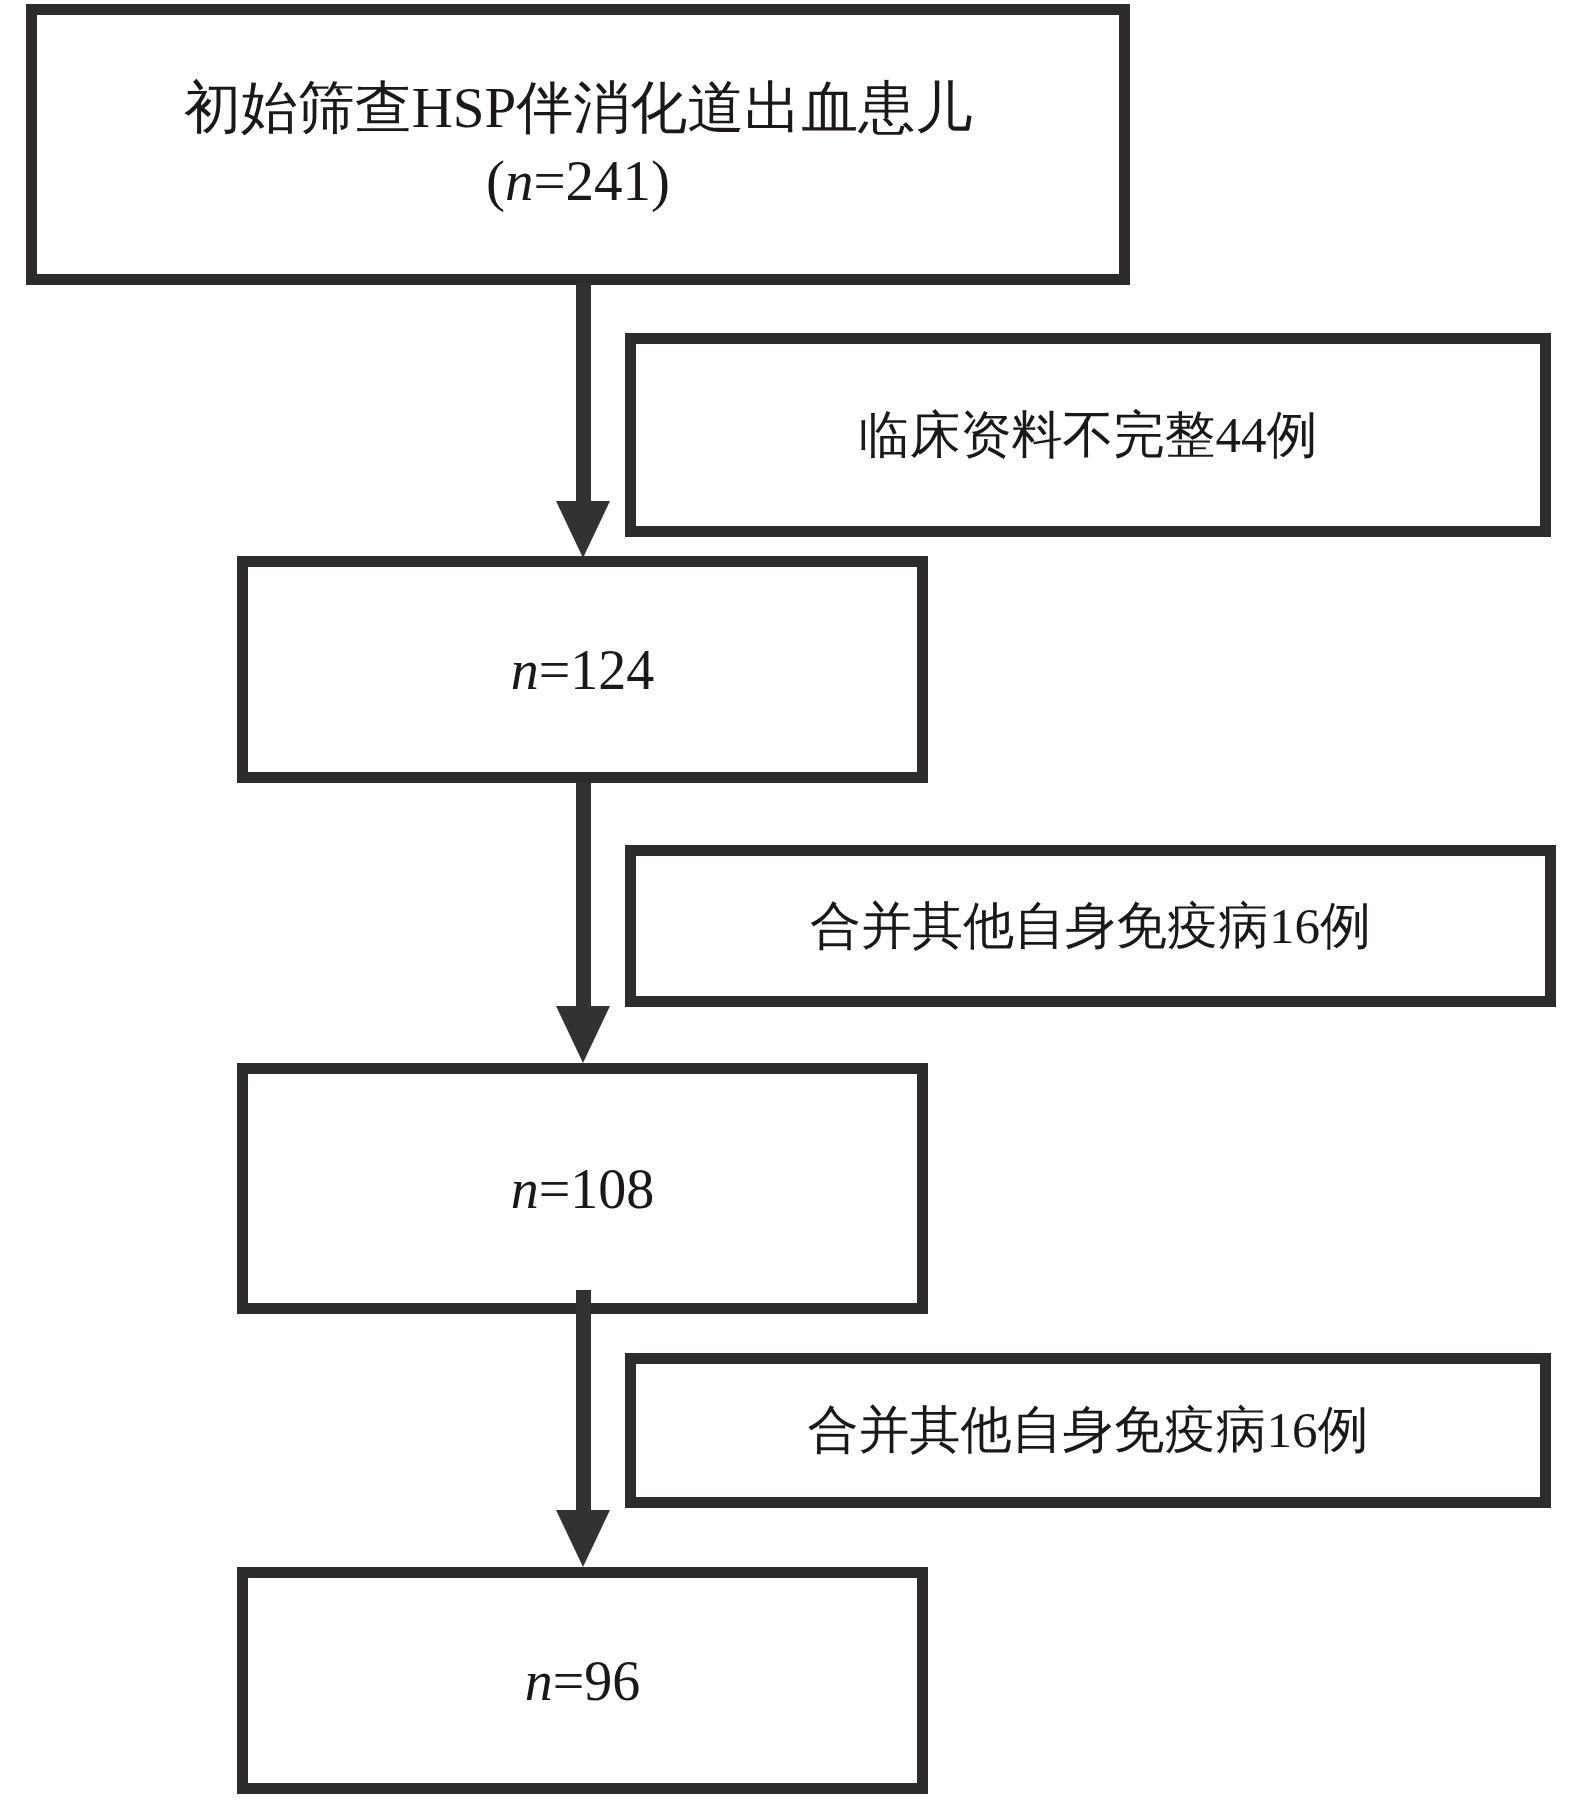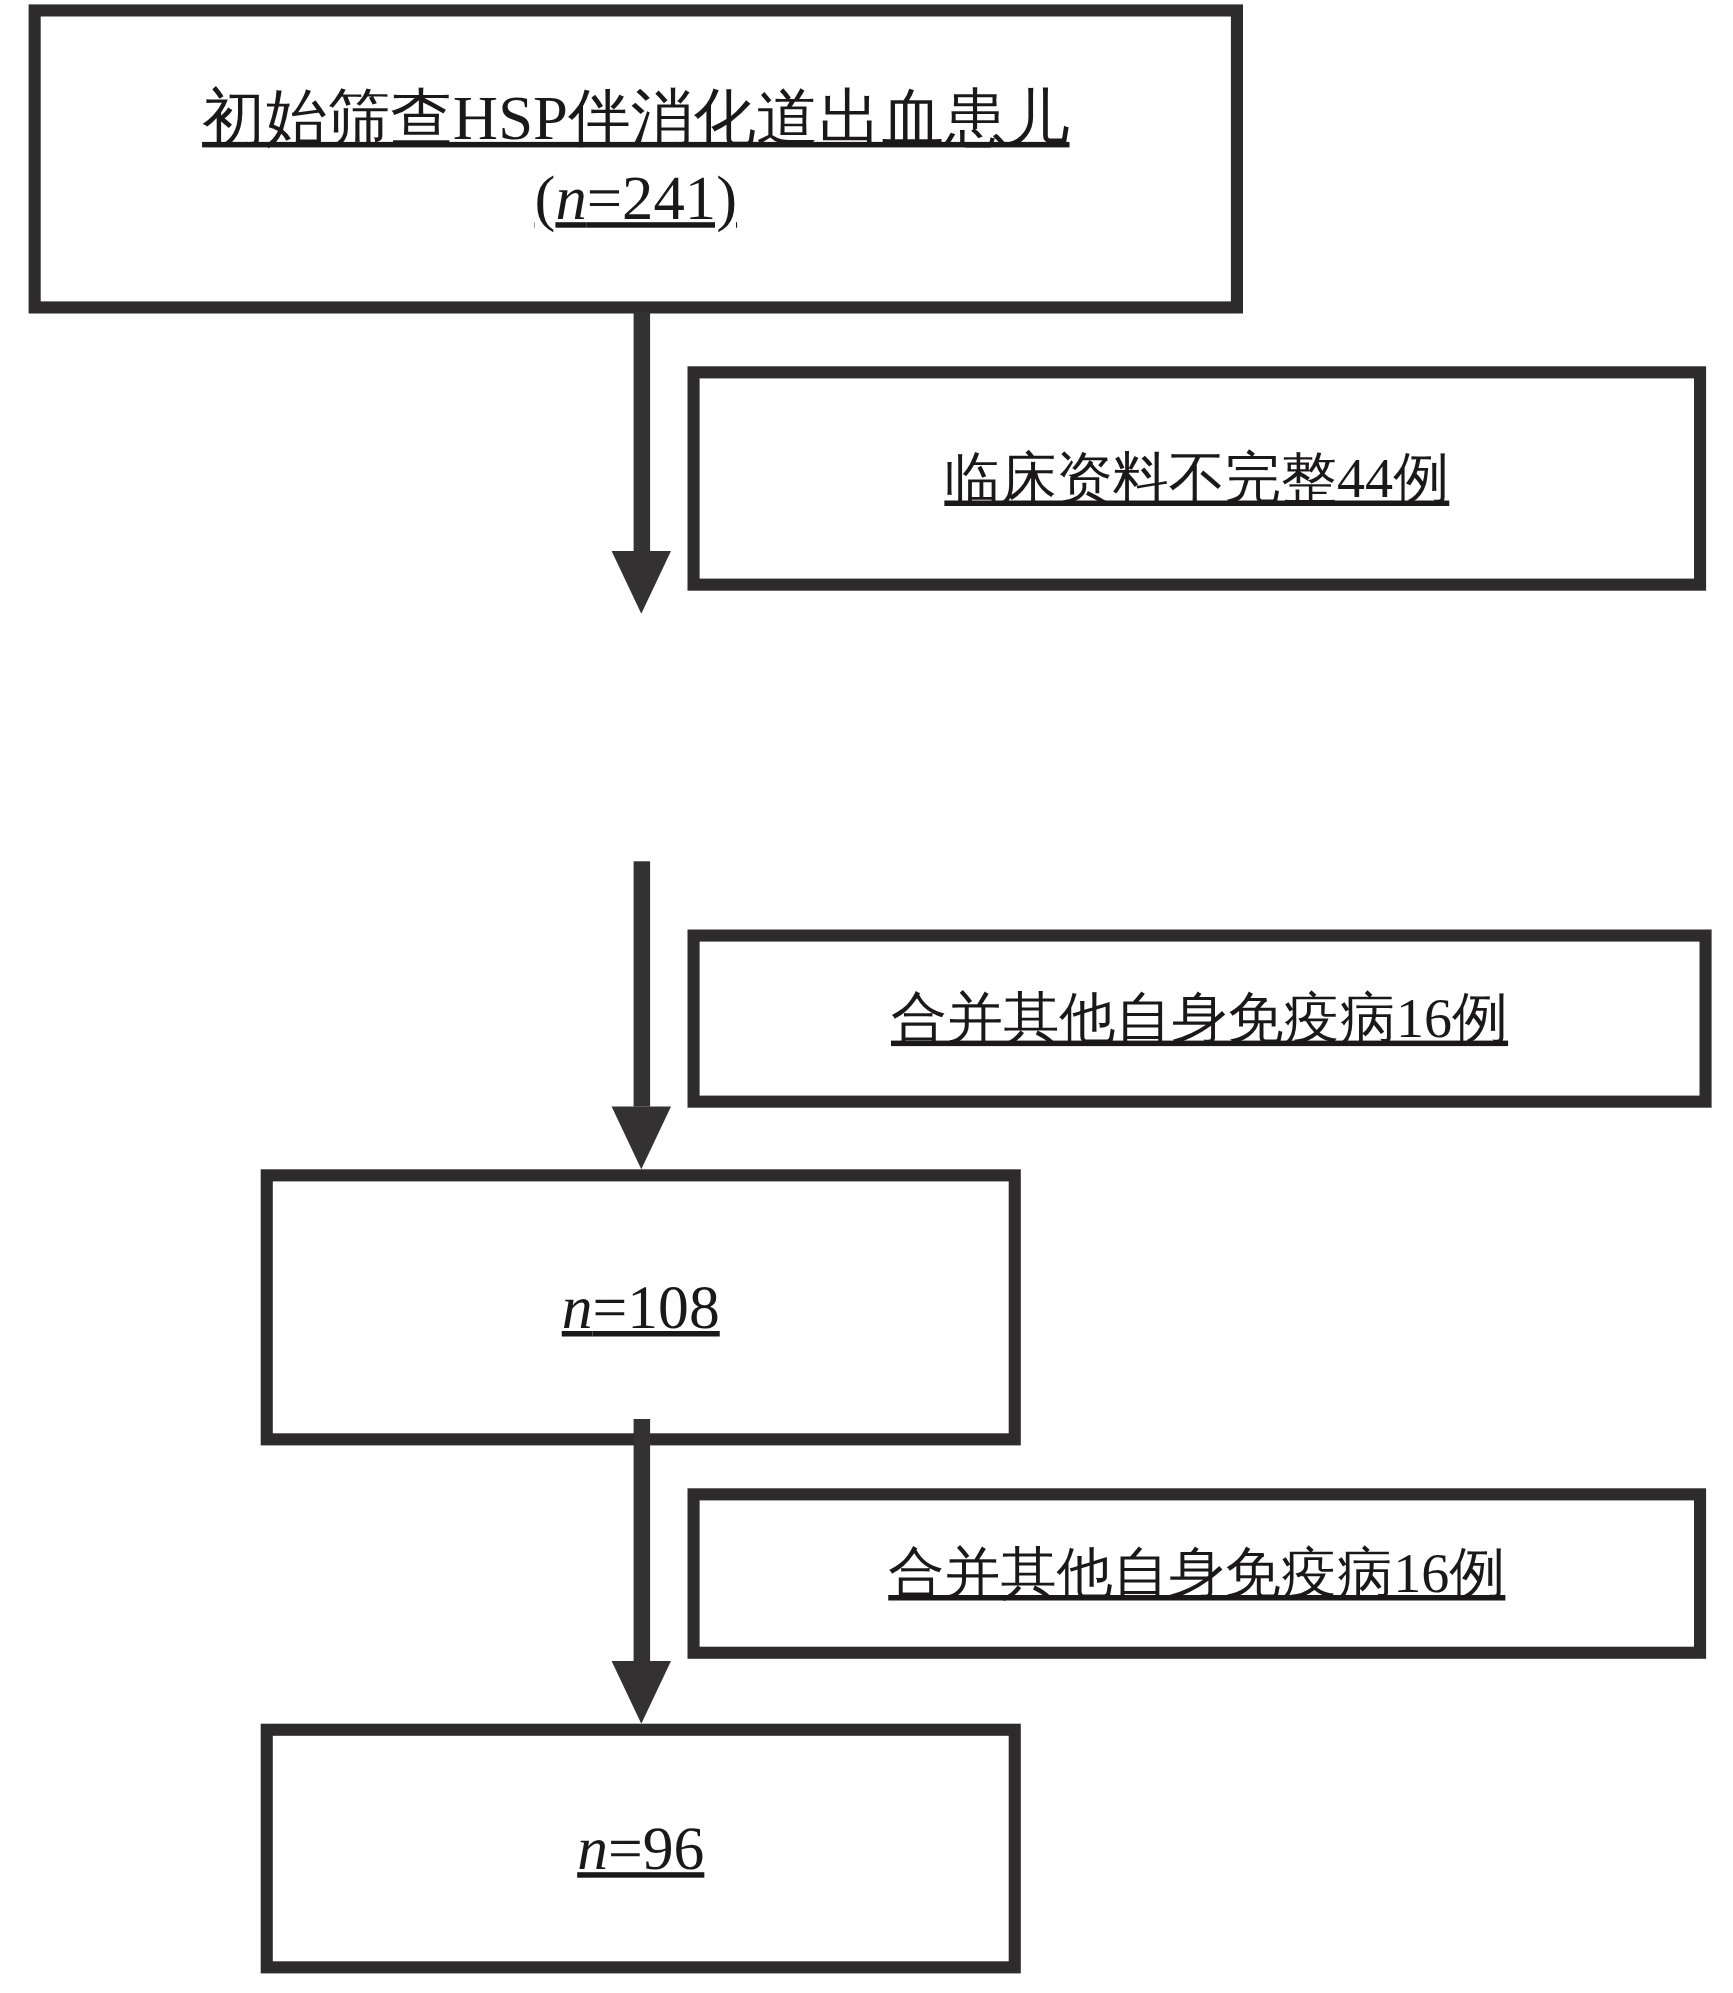--- a/index.html
+++ b/index.html
@@ -18,21 +18,20 @@
   }
   .flow-box {
     position: absolute;
     border: 11px solid #2e2b2c;
     background: #ffffff;
     display: flex;
     flex-direction: column;
     justify-content: center;
     text-align: center;
     box-sizing: border-box;
-    text-decoration: underline;
   }
   .main-box { font-size: 56px; }
   .top-box  { font-size: 57px; line-height: 1.28; }
   .side-box { font-size: 51px; }
   .count-line .var, .count .var {
     font-style: italic;
   }
   .stem {
     position: absolute;
     width: 15px;
@@ -57,20 +56,23 @@
     <div class="count-line"><span>(</span><span class="var">n</span><span>=241)</span></div>
   </div>
 
   <div class="stem" style="left:576px; top:283px; height:222px;"></div>
   <div class="head" style="left:556px; top:501px;"></div>
 
   <div class="flow-box side-box" style="left:625px; top:333px; width:926px; height:204px;">
     <div>临床资料不完整44例</div>
   </div>
 
+  <div class="flow-box main-box" style="left:237px; top:556px; width:691px; height:227px;">
+    <div class="count"><span></span><span class="var">n</span><span>=124</span></div>
+  </div>
 
   <div class="stem" style="left:576px; top:783px; height:223px;"></div>
   <div class="head" style="left:556px; top:1006px;"></div>
 
   <div class="flow-box side-box" style="left:625px; top:845px; width:931px; height:162px;">
     <div>合并其他自身免疫病16例</div>
   </div>
 
   <div class="flow-box main-box" style="left:237px; top:1063px; width:691px; height:251px;">
     <div class="count"><span></span><span class="var">n</span><span>=108</span></div>

